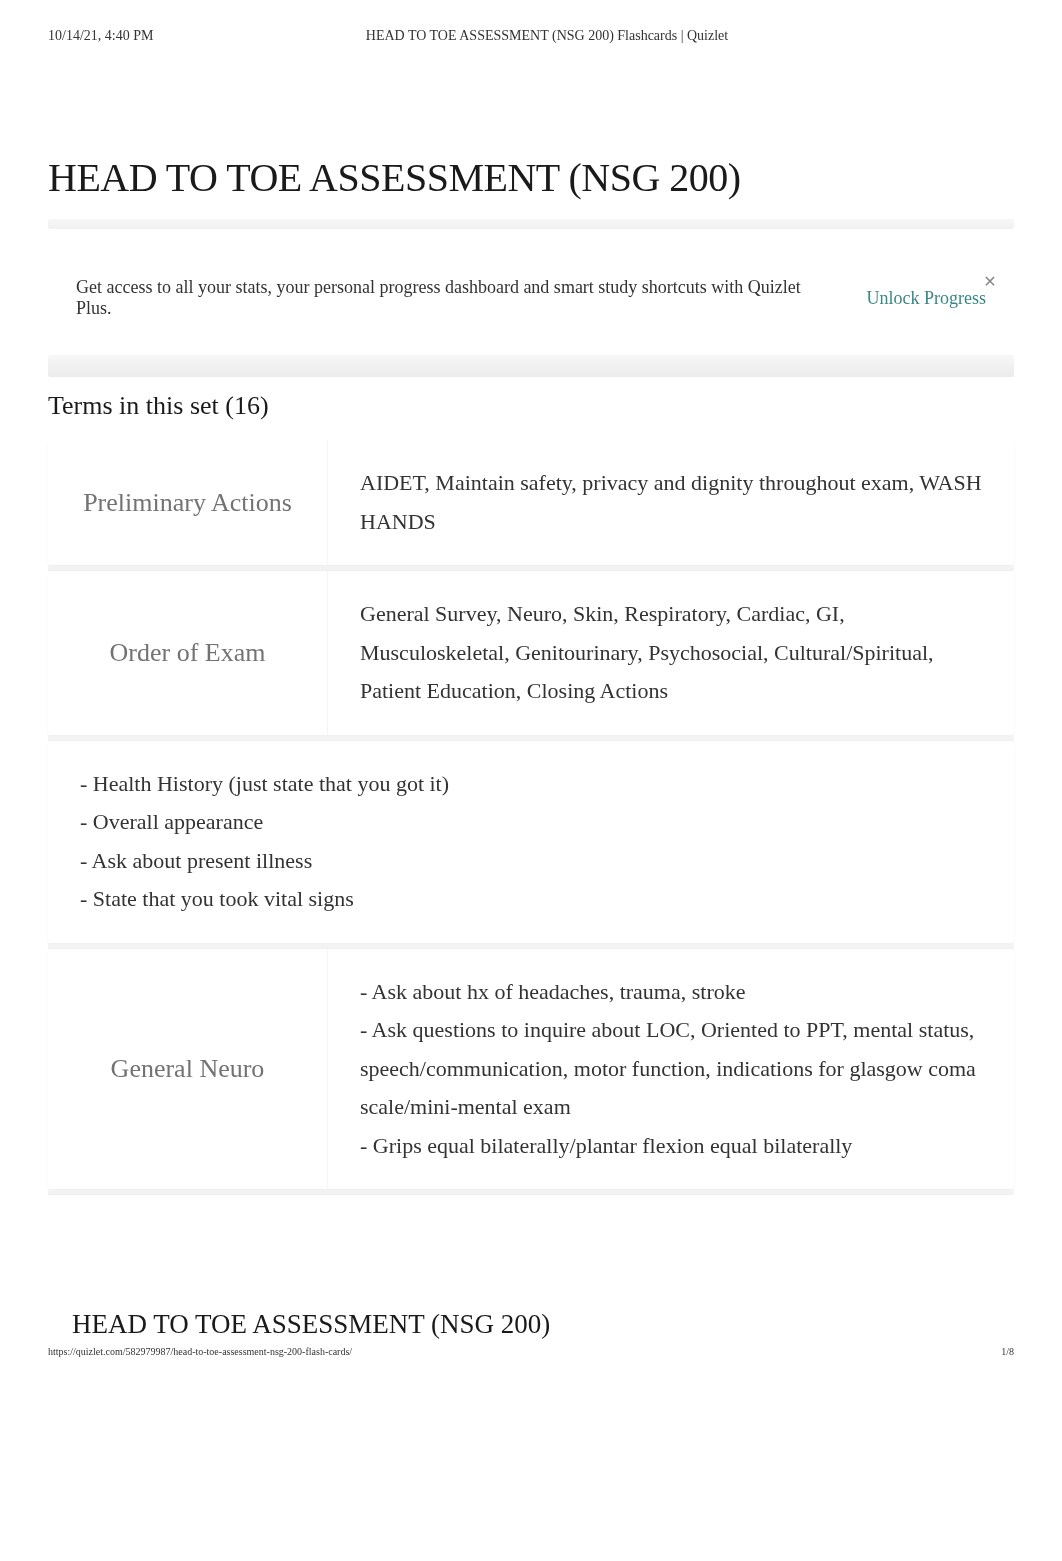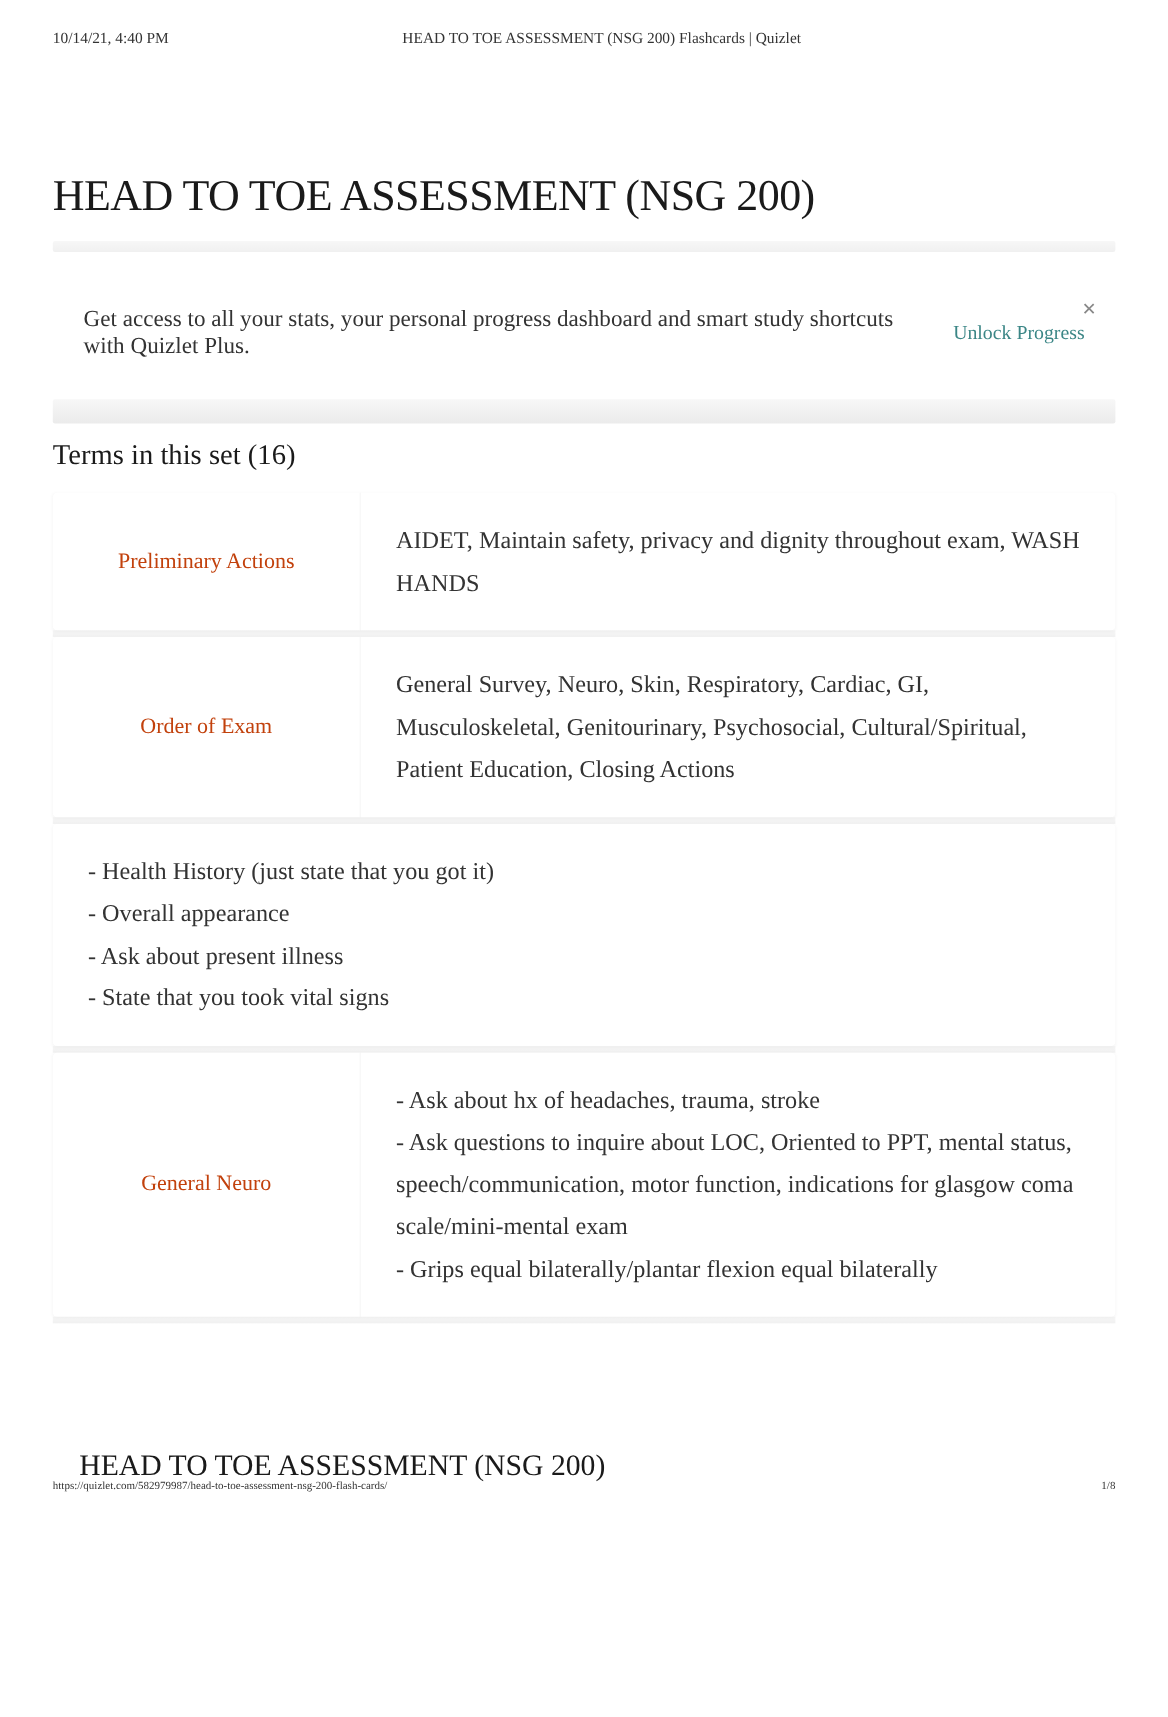--- a/index.html
+++ b/index.html
@@ -54,21 +54,21 @@
     
     .promo-banner {
       display: flex;
       justify-content: space-between;
       align-items: center;
       padding: 18px 28px;
       position: relative;
     }
     
     .promo-text {
-      font-size: 21px;
+      font-size: 18px;
       color: #333;
       flex: 1;
     }
     
     .unlock-link {
       color: #3b8686;
       font-size: 18px;
       margin-left: 40px;
       cursor: pointer;
     }
@@ -120,22 +120,22 @@
       left: 0;
       right: 0;
       bottom: -6px;
       height: 6px;
       background: linear-gradient(to bottom, rgba(0,0,0,0.03), rgba(0,0,0,0.06));
     }
     
     .card-term {
       width: 280px;
       padding: 24px 20px;
-      font-size: 20px;
-      color: #c2410c;
+      font-size: 26px;
+      color: #737373;
       display: flex;
       align-items: center;
       justify-content: center;
       text-align: center;
       border-right: 1px solid rgba(0,0,0,0.04);
     }
     
     .card-definition {
       flex: 1;
       padding: 24px 32px;

